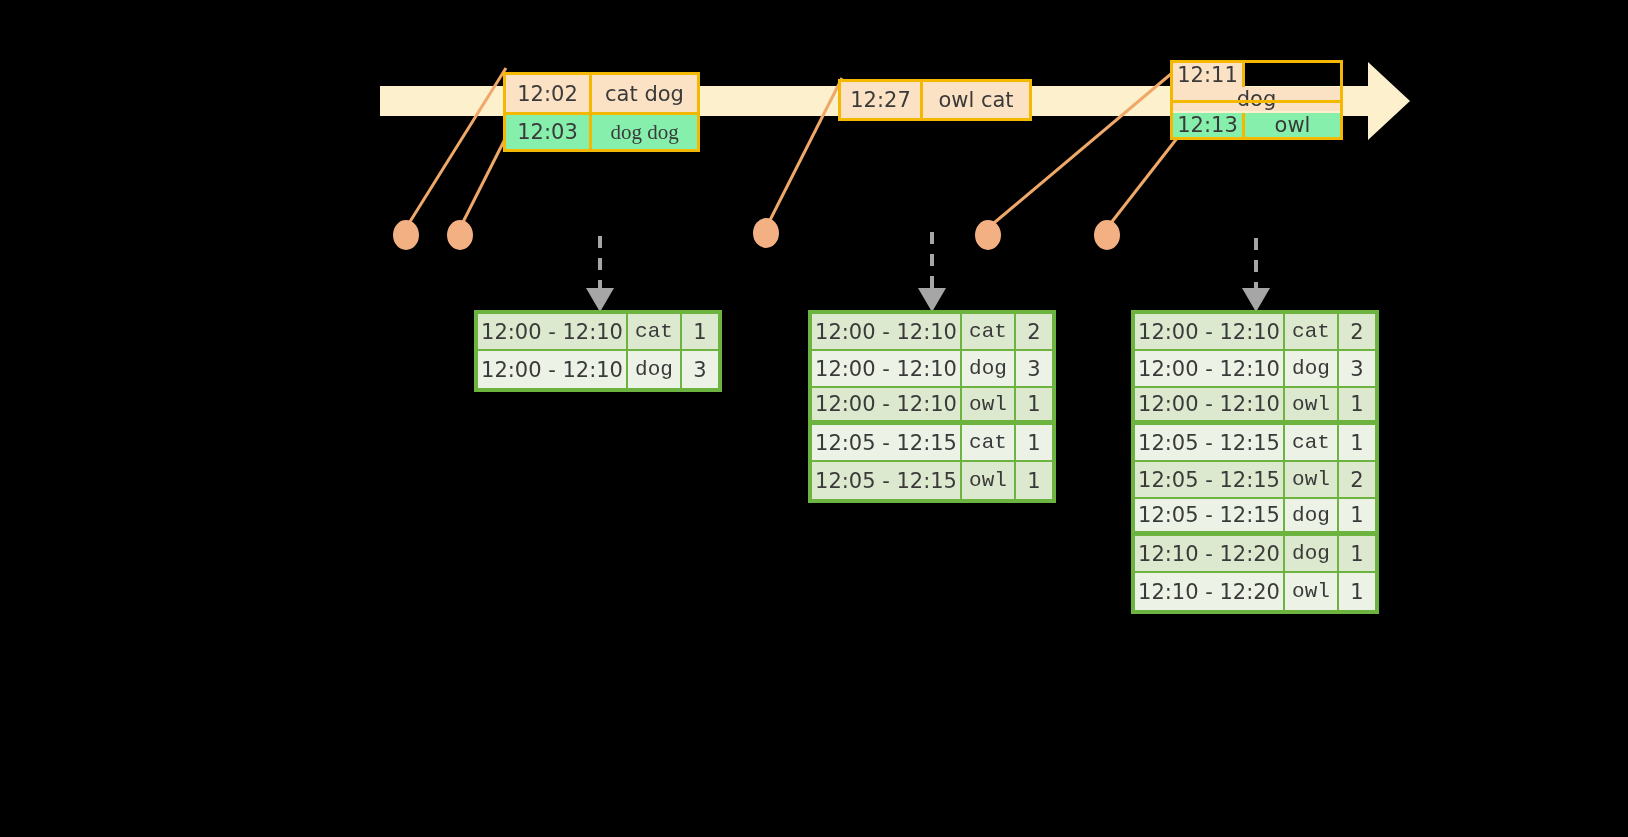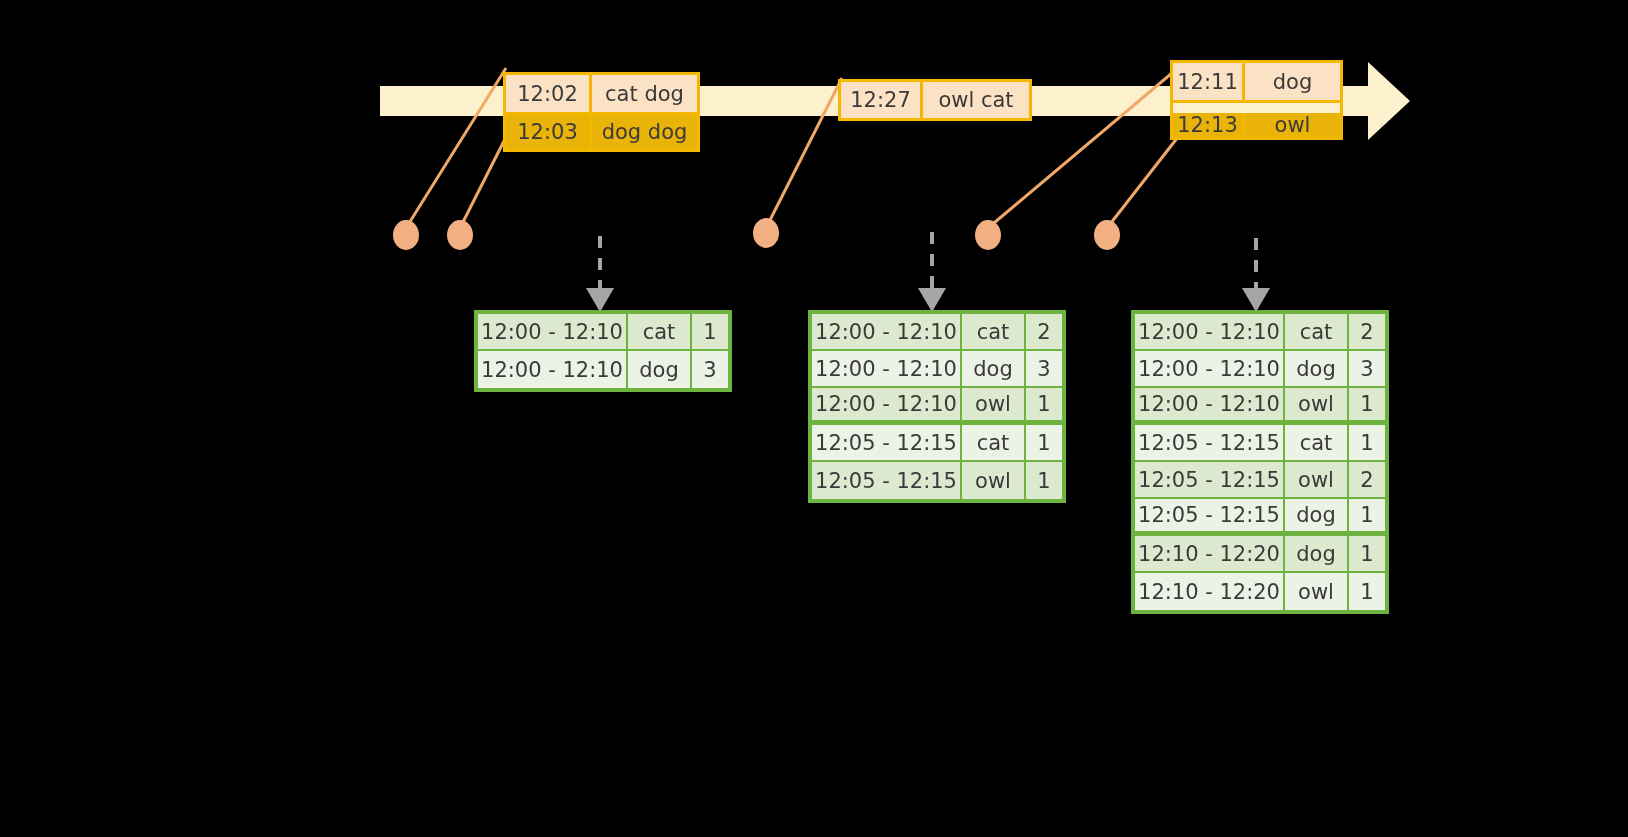--- a/index.html
+++ b/index.html
@@ -10,35 +10,35 @@
 
   
   .evt{position:absolute;border:3px solid #F5B800;box-sizing:border-box;display:flex;}
   .evt .cell{box-sizing:border-box;display:flex;align-items:center;justify-content:center;
              font-size:21px;color:#3a3a3a;white-space:nowrap;}
   .evt .cell.time{border-right:3px solid #F5B800;}
   .evt .row{display:flex;box-sizing:border-box;}
   .evt .row + .row{border-top:3px solid #F5B800;}
   .evt .rows{display:flex;flex-direction:column;width:100%;}
   .shadeA{background:#FCE2C4;}
-  .shadeB{background:#eab308;}
+  .shadeB{background:#86efac;}
 
   
   .tbl{position:absolute;border:4px solid #6CB33F;box-sizing:border-box;background:#6CB33F;}
   .tbl .trow{display:flex;box-sizing:border-box;}
   .tbl .tcell{box-sizing:border-box;display:flex;align-items:center;justify-content:center;
               font-size:21px;color:#3a3a3a;white-space:nowrap;height:37px;
               border-right:2px solid #6CB33F;border-bottom:2px solid #6CB33F;}
   .tbl .tcell:last-child{border-right:none;}
   .tbl .trow:last-child .tcell{border-bottom:none;}
   .rowA .tcell{background:#DDE9CE;}
   .rowB .tcell{background:#EDF2E6;}
   .sep .tcell{border-bottom:5px solid #6CB33F;}
   .c-win{width:150px;}
-  .c-word{width:64px;}
+  .c-word{width:54px;font-family:Liberation Mono, monospace;}
   .c-num{width:36px;}
 </style>
 </head>
 <body>
 
 <div id="stage">
 
   <svg class="layer" viewBox="0 0 1628 837">
 
     <g>
@@ -74,37 +74,37 @@
   </svg>
 
   <div class="evt" style="left:503px;top:60px;width:197px;height:80px;margin-top:12px;">
     <div class="rows">
       <div class="row" style="height:50%;">
         <div class="cell time shadeA" style="width:86px;">12:02</div>
         <div class="cell shadeA" style="flex:1;">cat dog</div>
       </div>
       <div class="row" style="height:50%;">
         <div class="cell time shadeB" style="width:86px;">12:03</div>
-        <div class="cell shadeB" style="flex:1;">dog dog</div>
+        <div class="cell shadeB" style="flex:1;font-family:Liberation Serif, serif;">dog dog</div>
       </div>
     </div>
   </div>
 
   <div class="evt" style="left:838px;top:79px;width:194px;height:42px;">
     <div class="rows">
       <div class="row" style="height:100%;">
         <div class="cell time shadeA" style="width:82px;">12:27</div>
         <div class="cell shadeA" style="flex:1;">owl cat</div>
       </div>
     </div>
   </div>
 
   <div class="evt" style="left:1170px;top:60px;width:173px;height:80px;">
     <div class="rows">
-      <div class="row" style="height:50%;">
+      <div class="row" style="height:50%;flex-direction:column;">
         <div class="cell time shadeA" style="width:72px;">12:11</div>
         <div class="cell shadeA" style="flex:1;">dog</div>
       </div>
       <div class="row" style="height:50%;align-items:flex-end;">
         <div class="cell time shadeB" style="width:72px;">12:13</div>
         <div class="cell shadeB" style="flex:1;">owl</div>
       </div>
     </div>
   </div>
 

